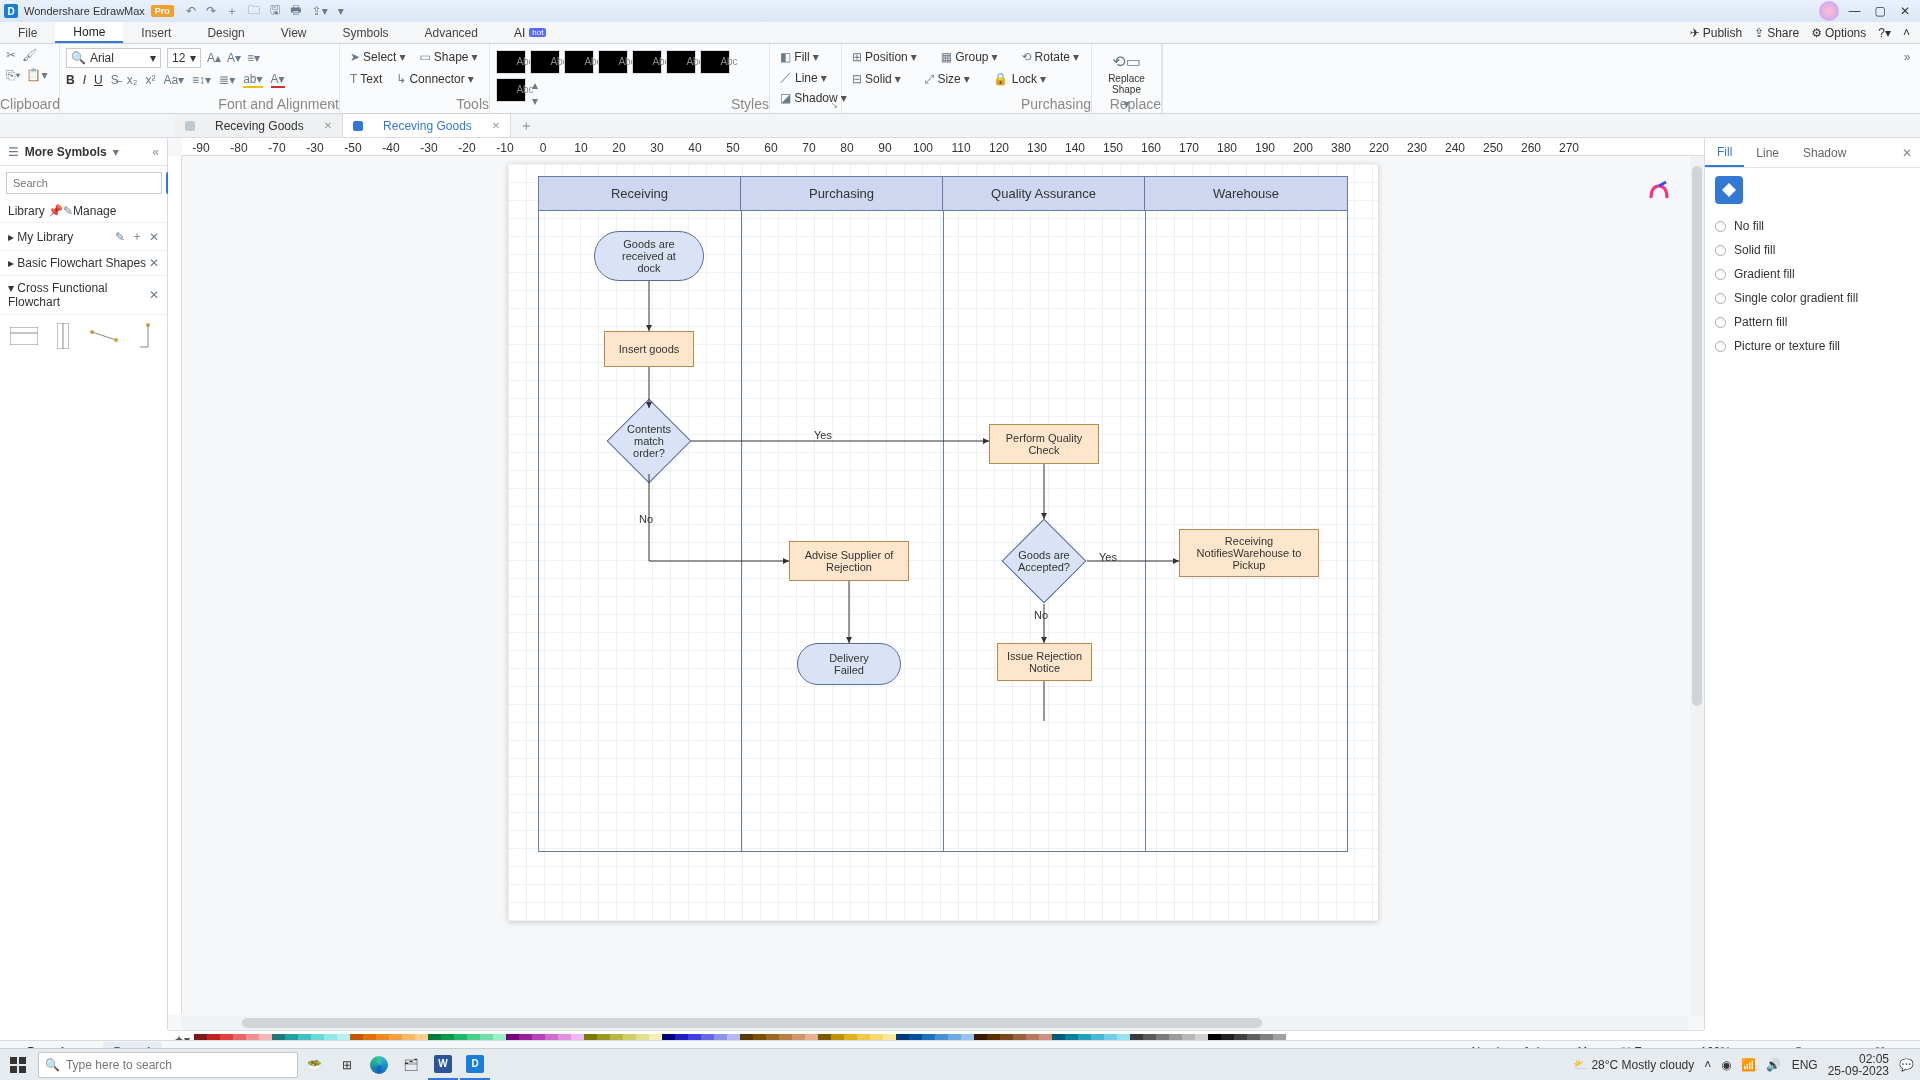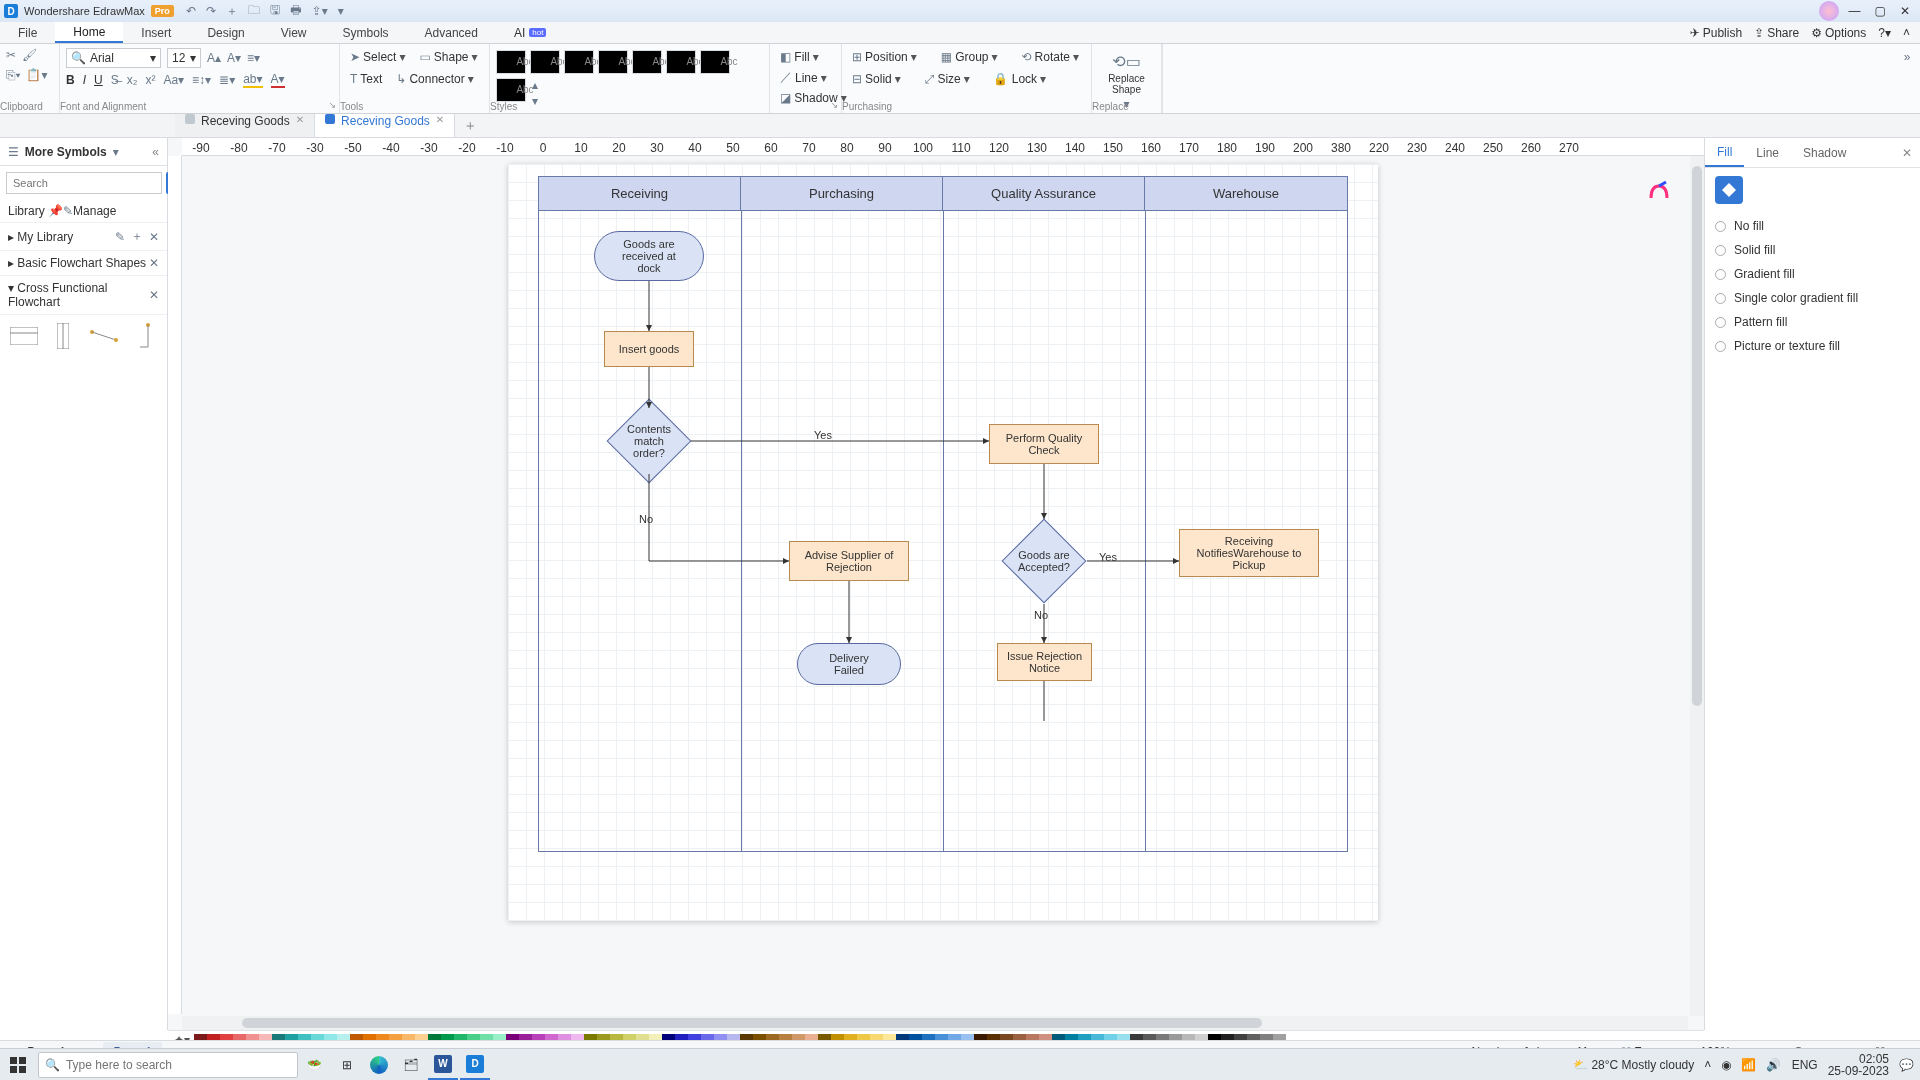--- a/index.html
+++ b/index.html
@@ -22,36 +22,36 @@
 .menubar .tab.active { background:#fff; border-bottom:2px solid #3478d6; color:#222;}
 .menubar .ai-tab { display:flex; align-items:center; gap:4px;}
 .menubar .hot { background:#5a6cff; color:#fff; font-size:8px; padding:0 3px; border-radius:2px;}
 .menubar .spacer{flex:1;}
 .menubar .ract { display:flex; align-items:center; gap:12px; padding-right:10px; color:#555;}
 .menubar .ract span{display:flex;align-items:center;gap:3px;cursor:pointer;}
 
 
 .ribbon { height:70px; background:#fafbfc; border-bottom:1px solid #d0d4d8; display:flex; }
 .rgroup { border-right:1px solid #e1e4e7; display:flex; flex-direction:column; padding:4px 6px; position:relative;}
-.rgroup .label { position:absolute; bottom:1px; left:0; right:0; text-align:left; font-size:10px; color:#888;}
+.rgroup .label { position:absolute; bottom:1px; left:0; right:0; text-align:right; font-size:14px; color:#888;}
 .rgroup .content{display:flex; align-items:flex-start; gap:4px; flex:1;}
 .ic { color:#6a7a8a; display:inline-flex; align-items:center; justify-content:center;}
 .rbtn { display:flex; align-items:center; gap:3px; padding:2px 4px; cursor:pointer; color:#555;}
 .grow{display:flex;gap:6px;align-items:center;}
 .gcol{display:flex;flex-direction:column;gap:4px;}
 .font-sel{width:95px;height:20px;border:1px solid #c8ccd0;background:#fff;padding:0 4px;display:flex;align-items:center;gap:4px;}
 .size-sel{width:34px;height:20px;border:1px solid #c8ccd0;background:#fff;padding:0 4px;display:flex;align-items:center;}
 .abc-box{width:30px;height:24px;border:1px solid #d8dce0;background:#000000;font-size:10px;display:flex;align-items:center;justify-content:center;color:#888;cursor:pointer;padding-left:28px;}
 .dlg-launch{position:absolute;right:3px;bottom:3px;font-size:9px;color:#999;}
 
 .replace-col{display:flex;flex-direction:column;align-items:center;gap:2px;padding:4px 10px;}
 
 
 .doctabs { height:24px; background:#f2f4f6; display:flex; align-items:center; border-bottom:1px solid #d8dce0; padding-left:175px;}
-.doctab { display:flex; gap:6px; padding:0 10px; height:100%; border-right:1px solid #d8dce0; cursor:pointer; background:#eef0f2;}
+.doctab { display:flex; align-items:center; gap:20px; padding:0 10px; height:100%; border-right:1px solid #d8dce0; cursor:pointer; background:#eef0f2;}
 .doctab.active { background:#fff;}
 .doctab .dicon{width:10px;height:10px;border-radius:2px;}
 .doctab .close{color:#999;font-size:10px;}
 .doctabs .add{margin-left:8px;color:#888;font-size:14px;cursor:pointer;}
 
 
 .main { position:absolute; top:138px; left:0; right:0; bottom:50px; display:flex;}
 
 .sym-panel { width:168px; background:#fff; border-right:1px solid #d8dce0; display:flex; flex-direction:column;}
 .sym-head { height:28px; display:flex; align-items:center; padding:0 8px; border-bottom:1px solid #e0e3e6; gap:6px;}

